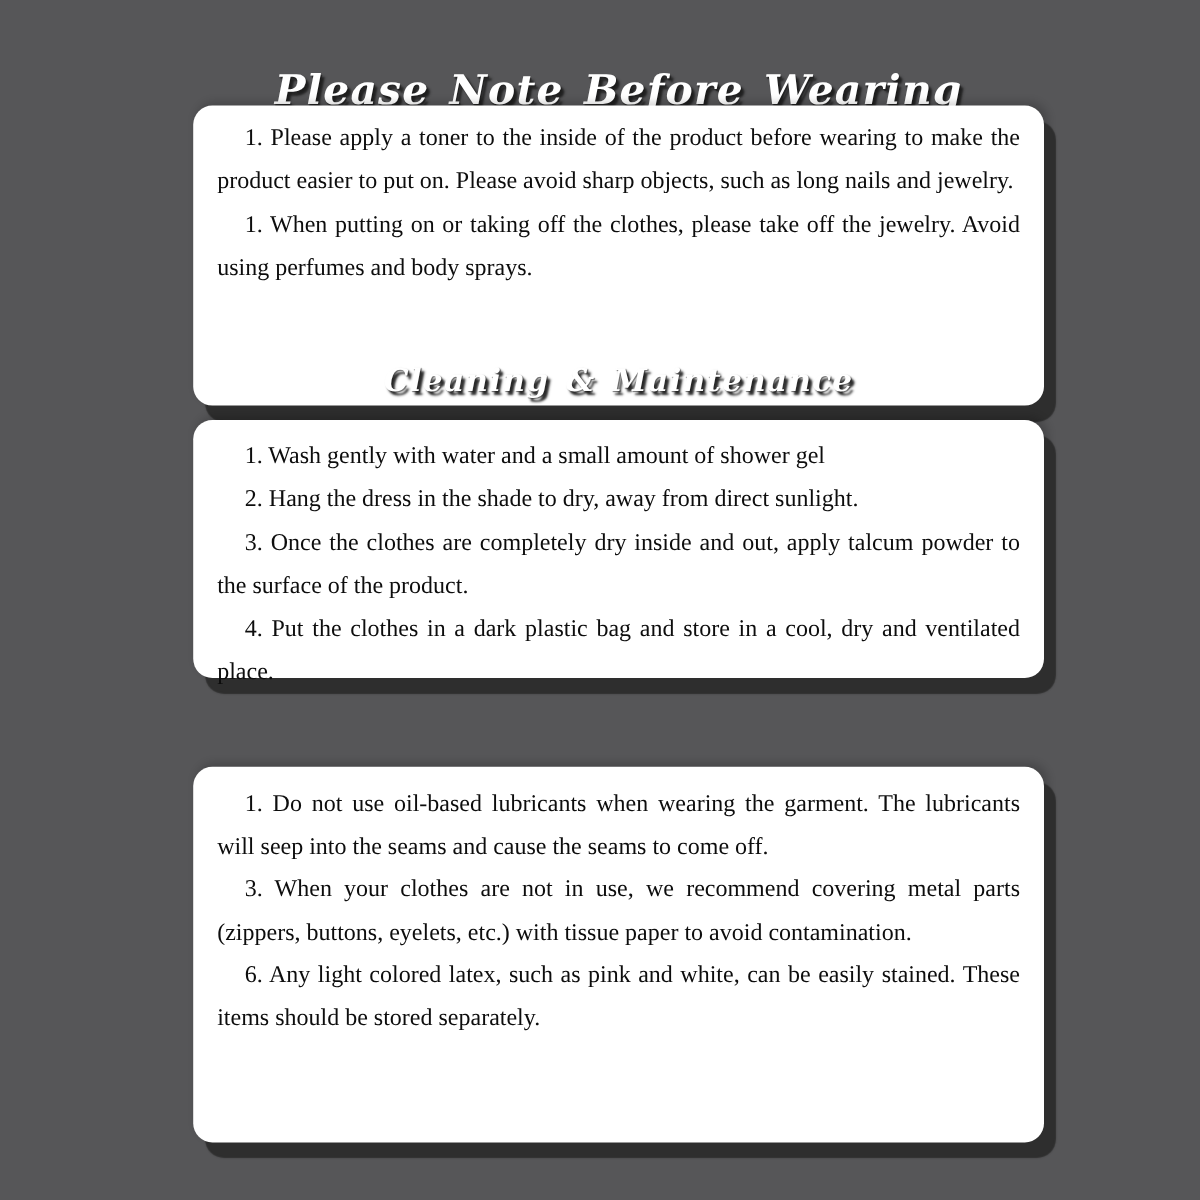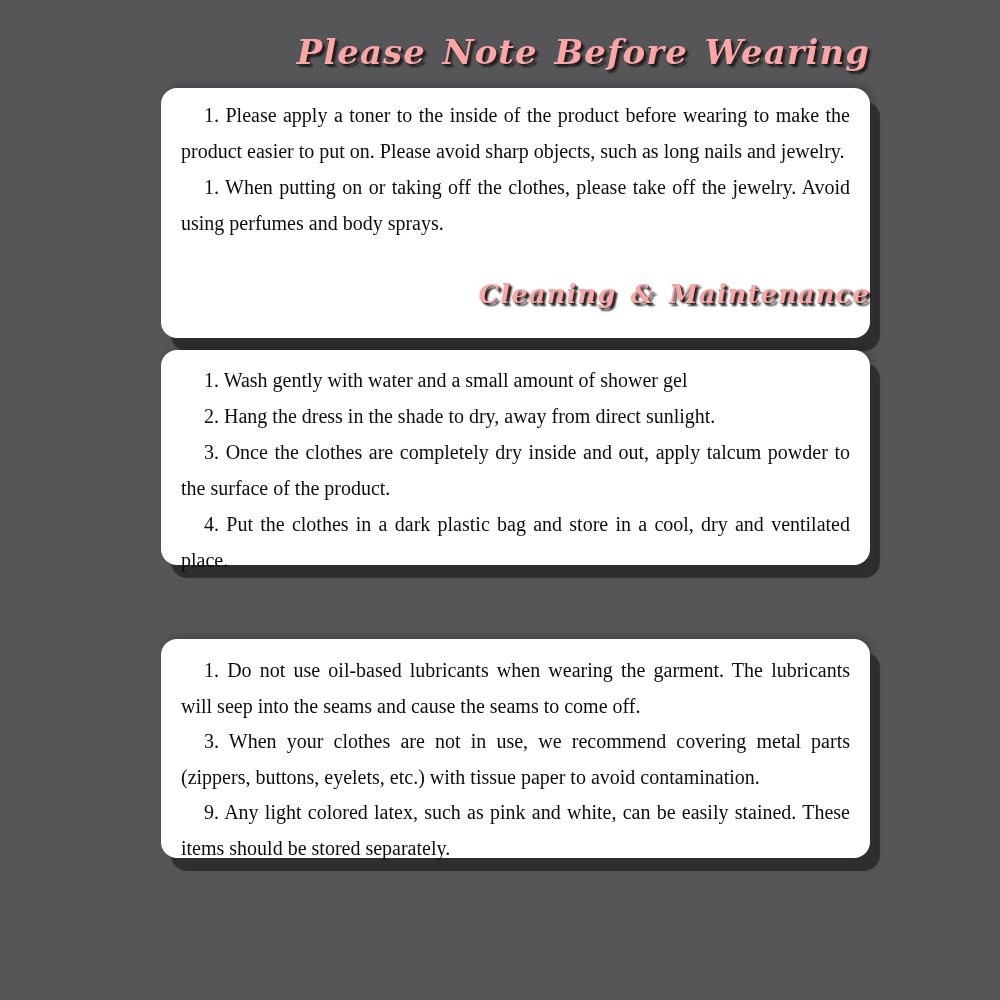--- a/index.html
+++ b/index.html
@@ -11,48 +11,49 @@
     width: 1000px;
     height: 1000px;
     background: #565658;
     overflow: hidden;
     font-family: "Liberation Serif", serif;
   }
   .section-heading {
     position: absolute;
     left: 161px;
     width: 709px;
-    text-align: right;
+    text-align: center;
     font-family: "DejaVu Serif", serif;
     font-style: italic;
     font-weight: 700;
-    color: #fca5a5;
+    color: #ffffff;
     letter-spacing: 1px;
     word-spacing: 4px;
     text-shadow: 3px 3px 2px rgba(30,30,30,0.95), 1px 1px 1px rgba(0,0,0,0.6);
     white-space: nowrap;
+    margin-top: 24px;
   }
   .heading-1 { top: 32px;  font-size: 34px; }
   .heading-2 { top: 279px; font-size: 26px; }
   .heading-3 { top: 593px; font-size: 33px; }
 
   .card {
     position: absolute;
     left: 161px;
     width: 709px;
     box-sizing: border-box;
     background: #ffffff;
     border-radius: 16px;
     box-shadow: 10px 13px 1px #2e2e2e, 3px -3px 7px rgba(0,0,0,0.18);
     color: #0d0d0d;
     font-size: 20px;
   }
   .card-1 { top: 88px;  height: 250px; padding: 9px 20px 0 20px; }
   .card-2 { top: 350px; height: 215px; padding: 12px 20px 0 20px; }
-  .card-3 { top: 639px; height: 219px; padding: 14px 20px 0 20px; }
+  .card-3 { top: 639px; height: 313px; padding: 14px 20px 0 20px; }
 
   .card p {
     margin: 0;
     line-height: 36px;
     text-align: justify;
     text-indent: 23px;
   }
   .card-3 p { line-height: 35.6px; }
 </style>
 </head>
@@ -73,16 +74,16 @@
     <p>1. Wash gently with water and a small amount of shower gel</p>
     <p>2. Hang the dress in the shade to dry, away from direct sunlight.</p>
     <p>3. Once the clothes are completely dry inside and out, apply talcum powder to the surface of the product.</p>
     <p>4. Put the clothes in a dark plastic bag and store in a cool, dry and ventilated place.</p>
   </div>
 
 
   <div class="card card-3">
     <p>1. Do not use oil-based lubricants when wearing the garment. The lubricants will seep into the seams and cause the seams to come off.</p>
     <p>3. When your clothes are not in use, we recommend covering metal parts (zippers, buttons, eyelets, etc.) with tissue paper to avoid contamination.</p>
-    <p>9. Any light colored latex, such as pink and white, can be easily stained. These items should be stored separately.</p>
+    <p>6. Any light colored latex, such as pink and white, can be easily stained. These items should be stored separately.</p>
   </div>
 
 </div>
 
 </body></html>

